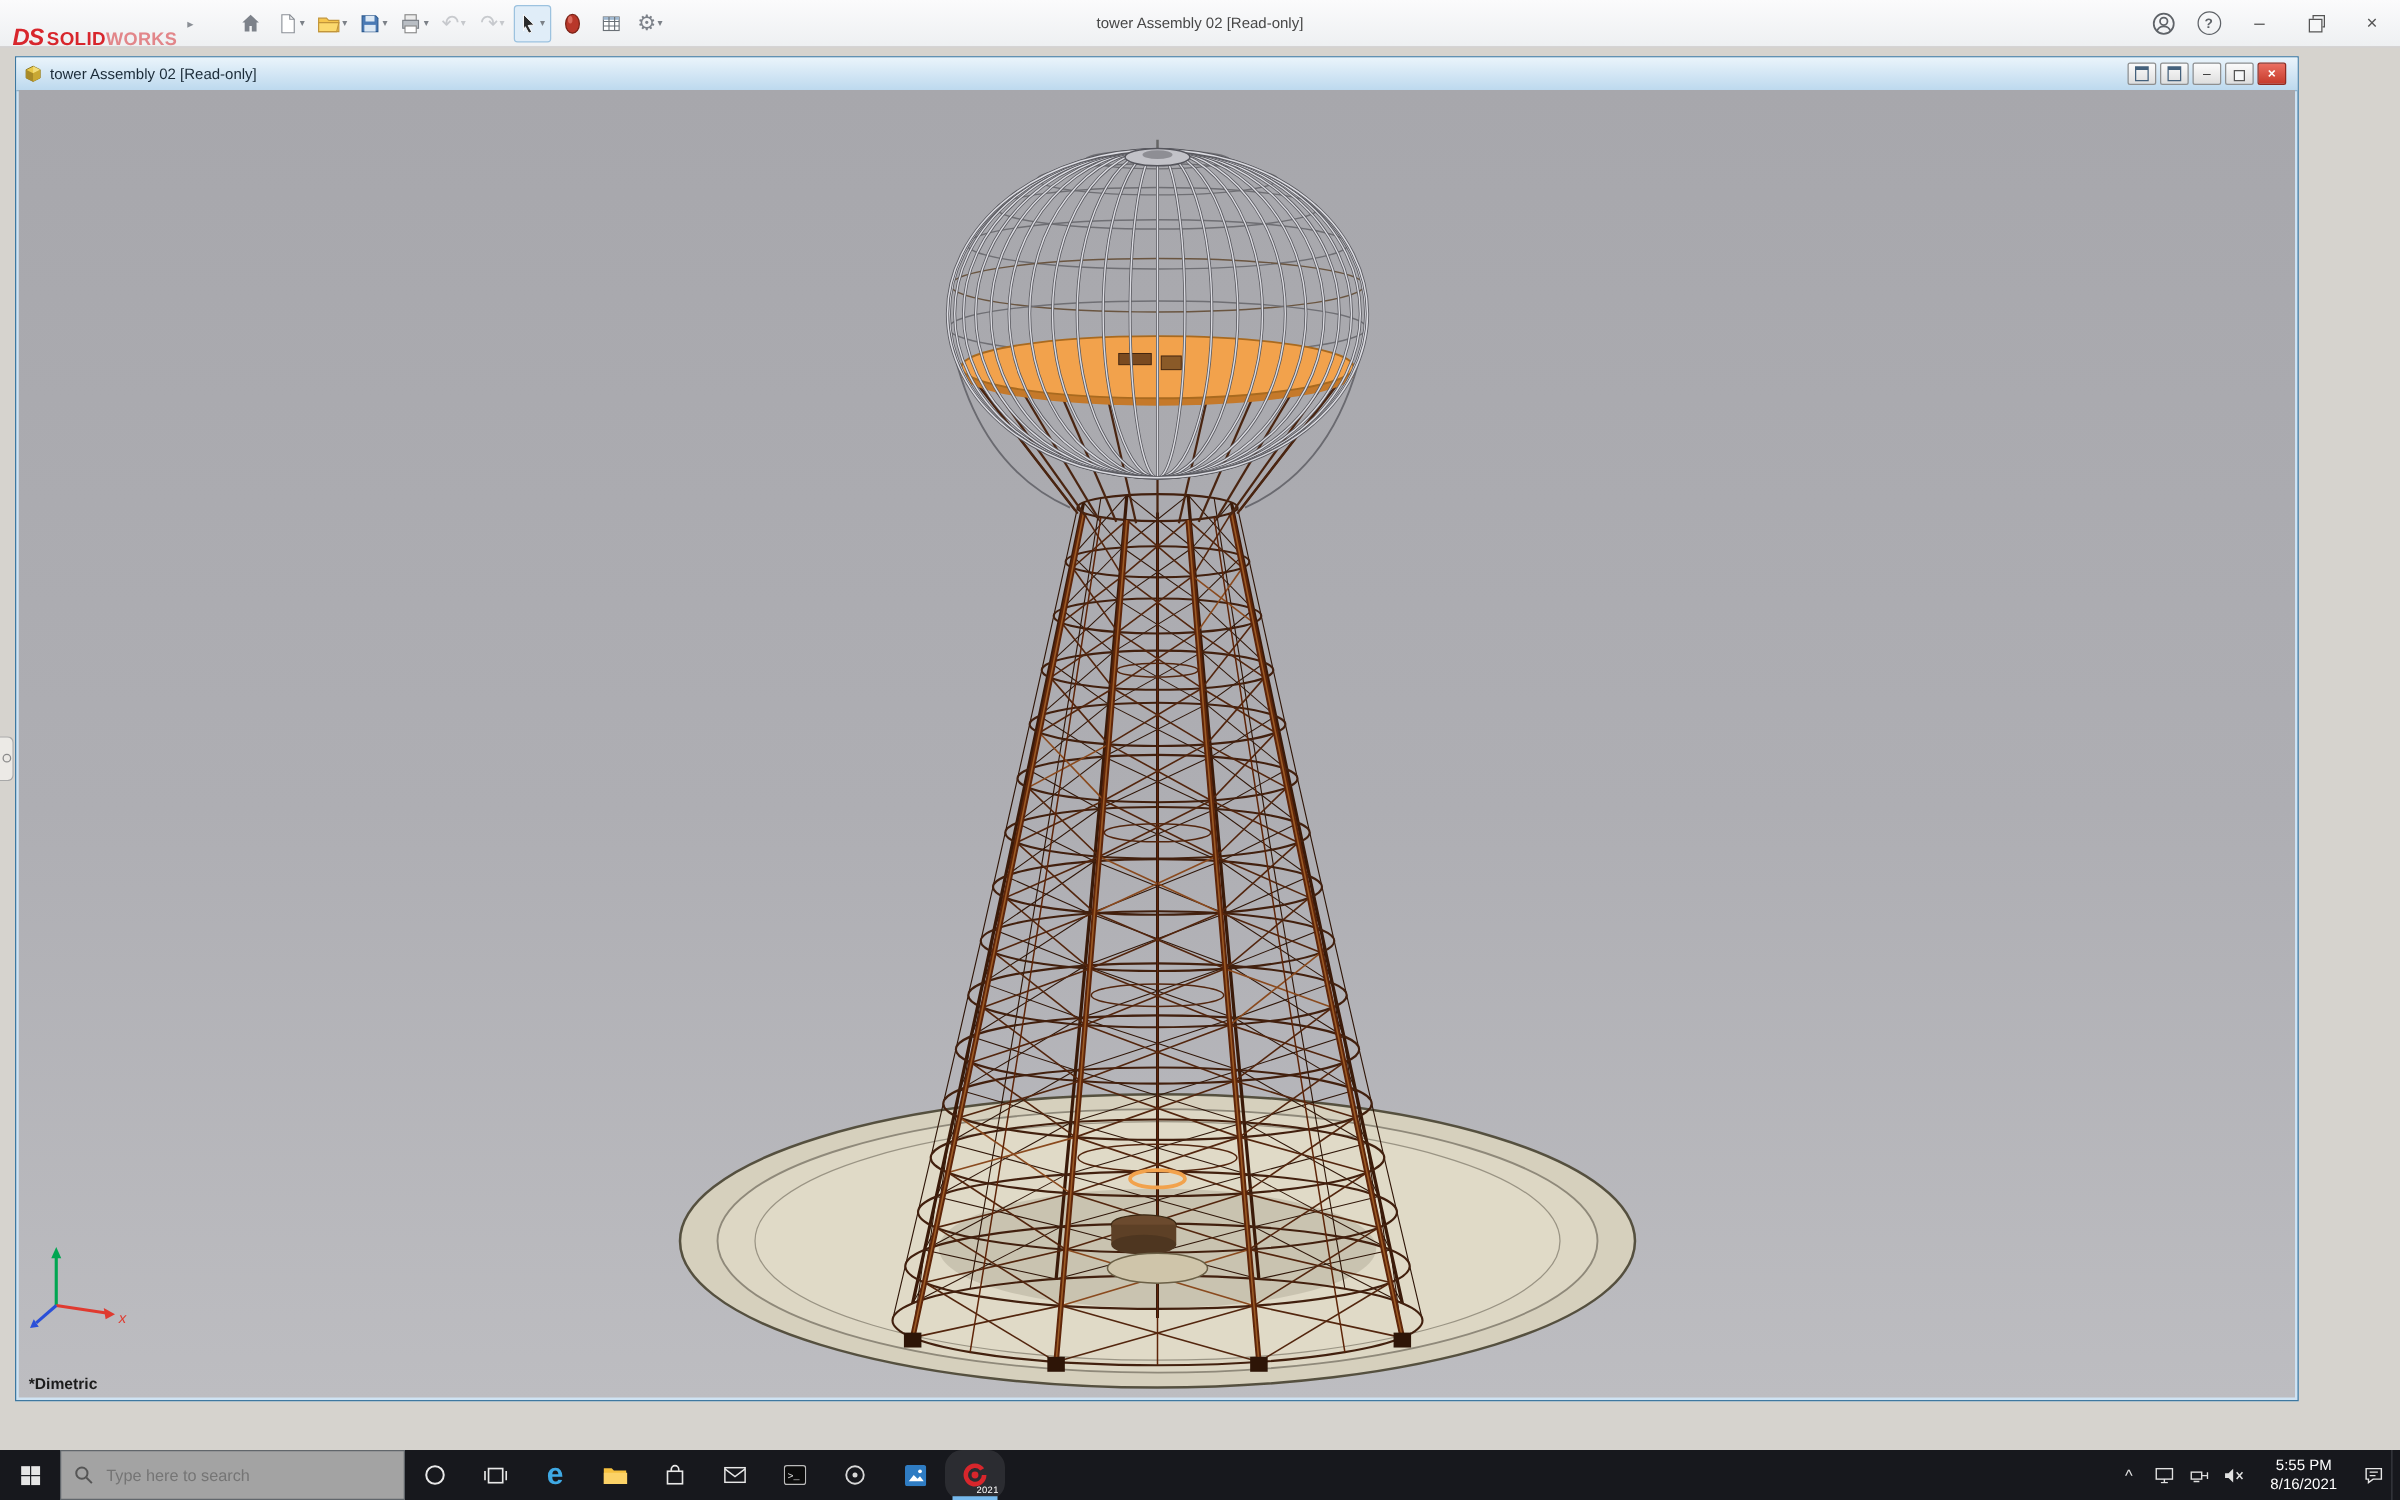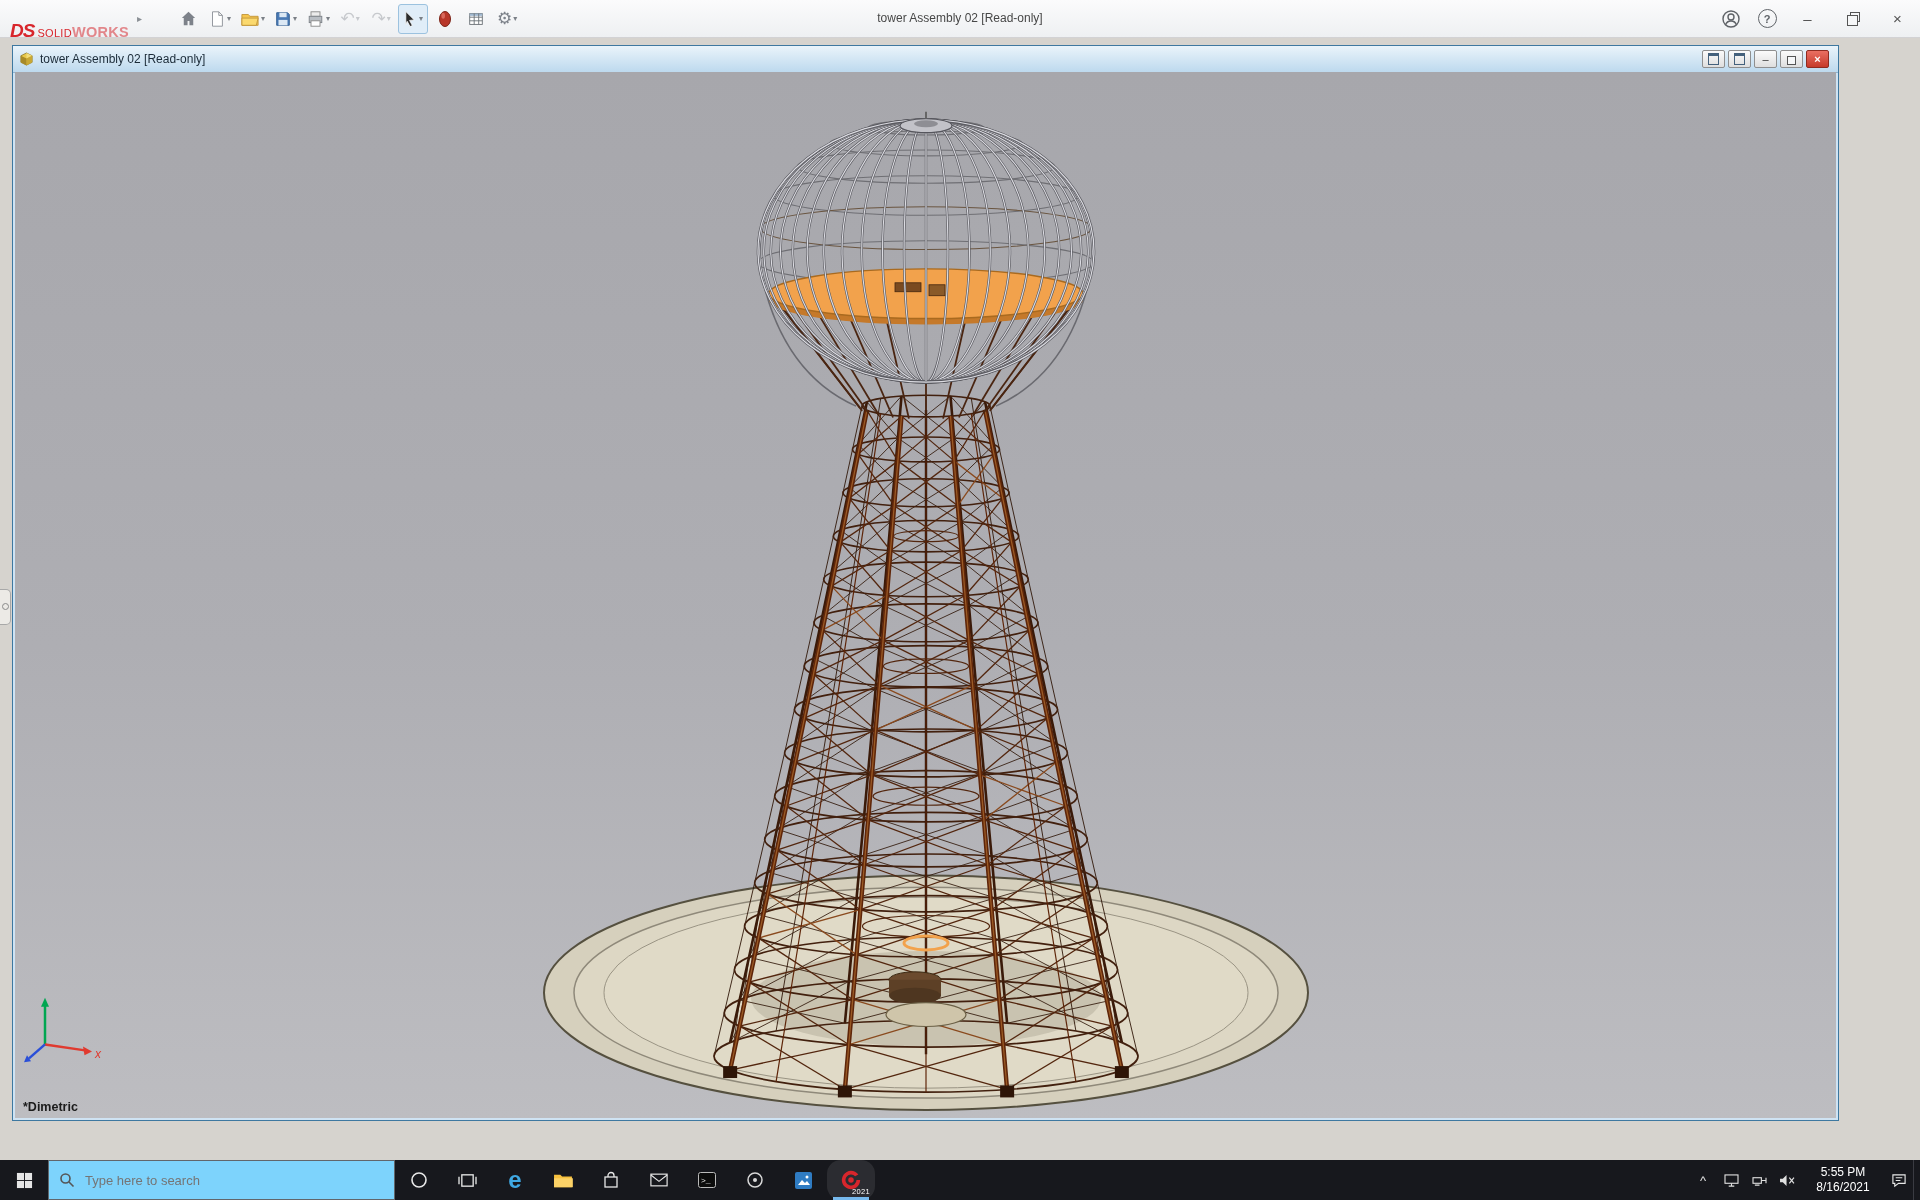--- a/index.html
+++ b/index.html
@@ -3,21 +3,21 @@
 <meta charset="utf-8">
 <style>
   html,body{margin:0;padding:0;}
   body{width:1920px;height:1200px;overflow:hidden;font-family:"Liberation Sans",sans-serif;-webkit-font-smoothing:antialiased;}
   .screen{position:relative;width:1920px;height:1200px;background:#d6d3ce;overflow:hidden;}
 
   
   .app-titlebar{position:absolute;top:0;left:0;right:0;height:37px;background:linear-gradient(#fbfbfc,#eef0f2);border-bottom:1px solid #d2d2d4;display:flex;align-items:center;z-index:6;}
   .logo{display:flex;align-items:baseline;margin-left:10px;white-space:nowrap;}
   .logo-mark{color:#d8262c;font-weight:bold;font-style:italic;font-size:19px;letter-spacing:-1px;margin-top:24px;}
-  .logo-solid{color:#d8262c;font-weight:normal;font-size:11px;margin-left:3px;letter-spacing:.3px;}
+  .logo-solid{color:#d8262c;font-weight:bold;font-size:15px;margin-left:3px;letter-spacing:.3px;}
   .logo-works{color:#e2868a;font-weight:bold;font-size:14.5px;letter-spacing:.3px;text-align:center;}
   .logo-flyout{color:#8a8f95;font-size:10px;margin:0 6px 0 8px;}
   .tb-group{display:flex;align-items:center;margin-left:26px;gap:3px;}
   .tb-btn{height:28px;min-width:22px;padding:0 3px;display:flex;align-items:center;justify-content:center;border-radius:3px;color:#6f747b;}
   .tb-btn.selected{background:#e0edf8;border:1px solid #9cc2df;}
   .tb-caret{font-size:8px;color:#7b8087;margin-left:1px;align-self:center;}
   .glyph-btn{font-size:17px;line-height:1;color:#7d828a;}
   .disabled{opacity:.38;}
   .app-title{position:absolute;left:50%;transform:translateX(-50%);top:0;height:37px;line-height:37px;font-size:12px;color:#474747;white-space:nowrap;}
   .win-controls{position:absolute;right:0;top:0;height:37px;display:flex;align-items:stretch;}
@@ -40,21 +40,21 @@
   .viewport svg#model{position:absolute;inset:0;width:100%;height:100%;}
   .view-label{position:absolute;left:8px;bottom:4px;font-size:12.5px;font-weight:700;color:#1c1c1c;margin-top:20px;}
   .side-tab{position:absolute;left:0;top:552px;width:11px;height:36px;background:#eceae6;border:1px solid #a8a8a8;border-left:none;border-radius:0 5px 5px 0;box-sizing:border-box;}
   .side-tab::after{content:"";position:absolute;left:2px;top:13px;width:5px;height:5px;border:1px solid #8a8a8a;border-radius:50%;}
 
   
   .taskbar{position:absolute;left:0;right:0;bottom:0;height:40px;background:#17181d;display:flex;align-items:stretch;z-index:10;color:#e8e8e8;}
   .task-btn{width:48px;display:flex;align-items:center;justify-content:center;position:relative;flex:0 0 auto;}
   .task-btn.active{background:rgba(255,255,255,.09);border-radius:14px;}
   .task-btn.active::after{content:"";position:absolute;left:6px;right:6px;bottom:0;height:3px;background:#76b9ed;}
-  .search{width:347px;background:#7dd3fc;border:1px solid #61666b;display:flex;align-items:center;gap:8px;padding:0 10px;box-sizing:border-box;flex:0 0 auto;}
+  .search{width:276px;background:#a3a3a3;border:1px solid #61666b;display:flex;align-items:center;gap:8px;padding:0 10px;box-sizing:border-box;flex:0 0 auto;}
   .search input{border:none;background:transparent;font-size:13px;color:#444;flex:1;outline:none;font-family:"Liberation Sans",sans-serif;}
   .edge-e{font-size:24px;font-weight:bold;color:#3fa9e4;line-height:1;}
   .sw-year{position:absolute;right:5px;bottom:4px;font-size:7.5px;color:#fff;letter-spacing:.3px;}
   .tray{margin-left:auto;display:flex;align-items:center;flex:0 0 auto;}
   .tray-btn{width:28px;height:40px;display:flex;align-items:center;justify-content:center;font-size:13px;color:#e0e0e0;}
   .clock{width:76px;text-align:center;font-size:12px;line-height:15px;padding:0 4px;color:#fff;}
   .show-desktop{width:6px;height:40px;border-left:1px solid #3a3b42;}
 </style>
 </head>
 <body>

